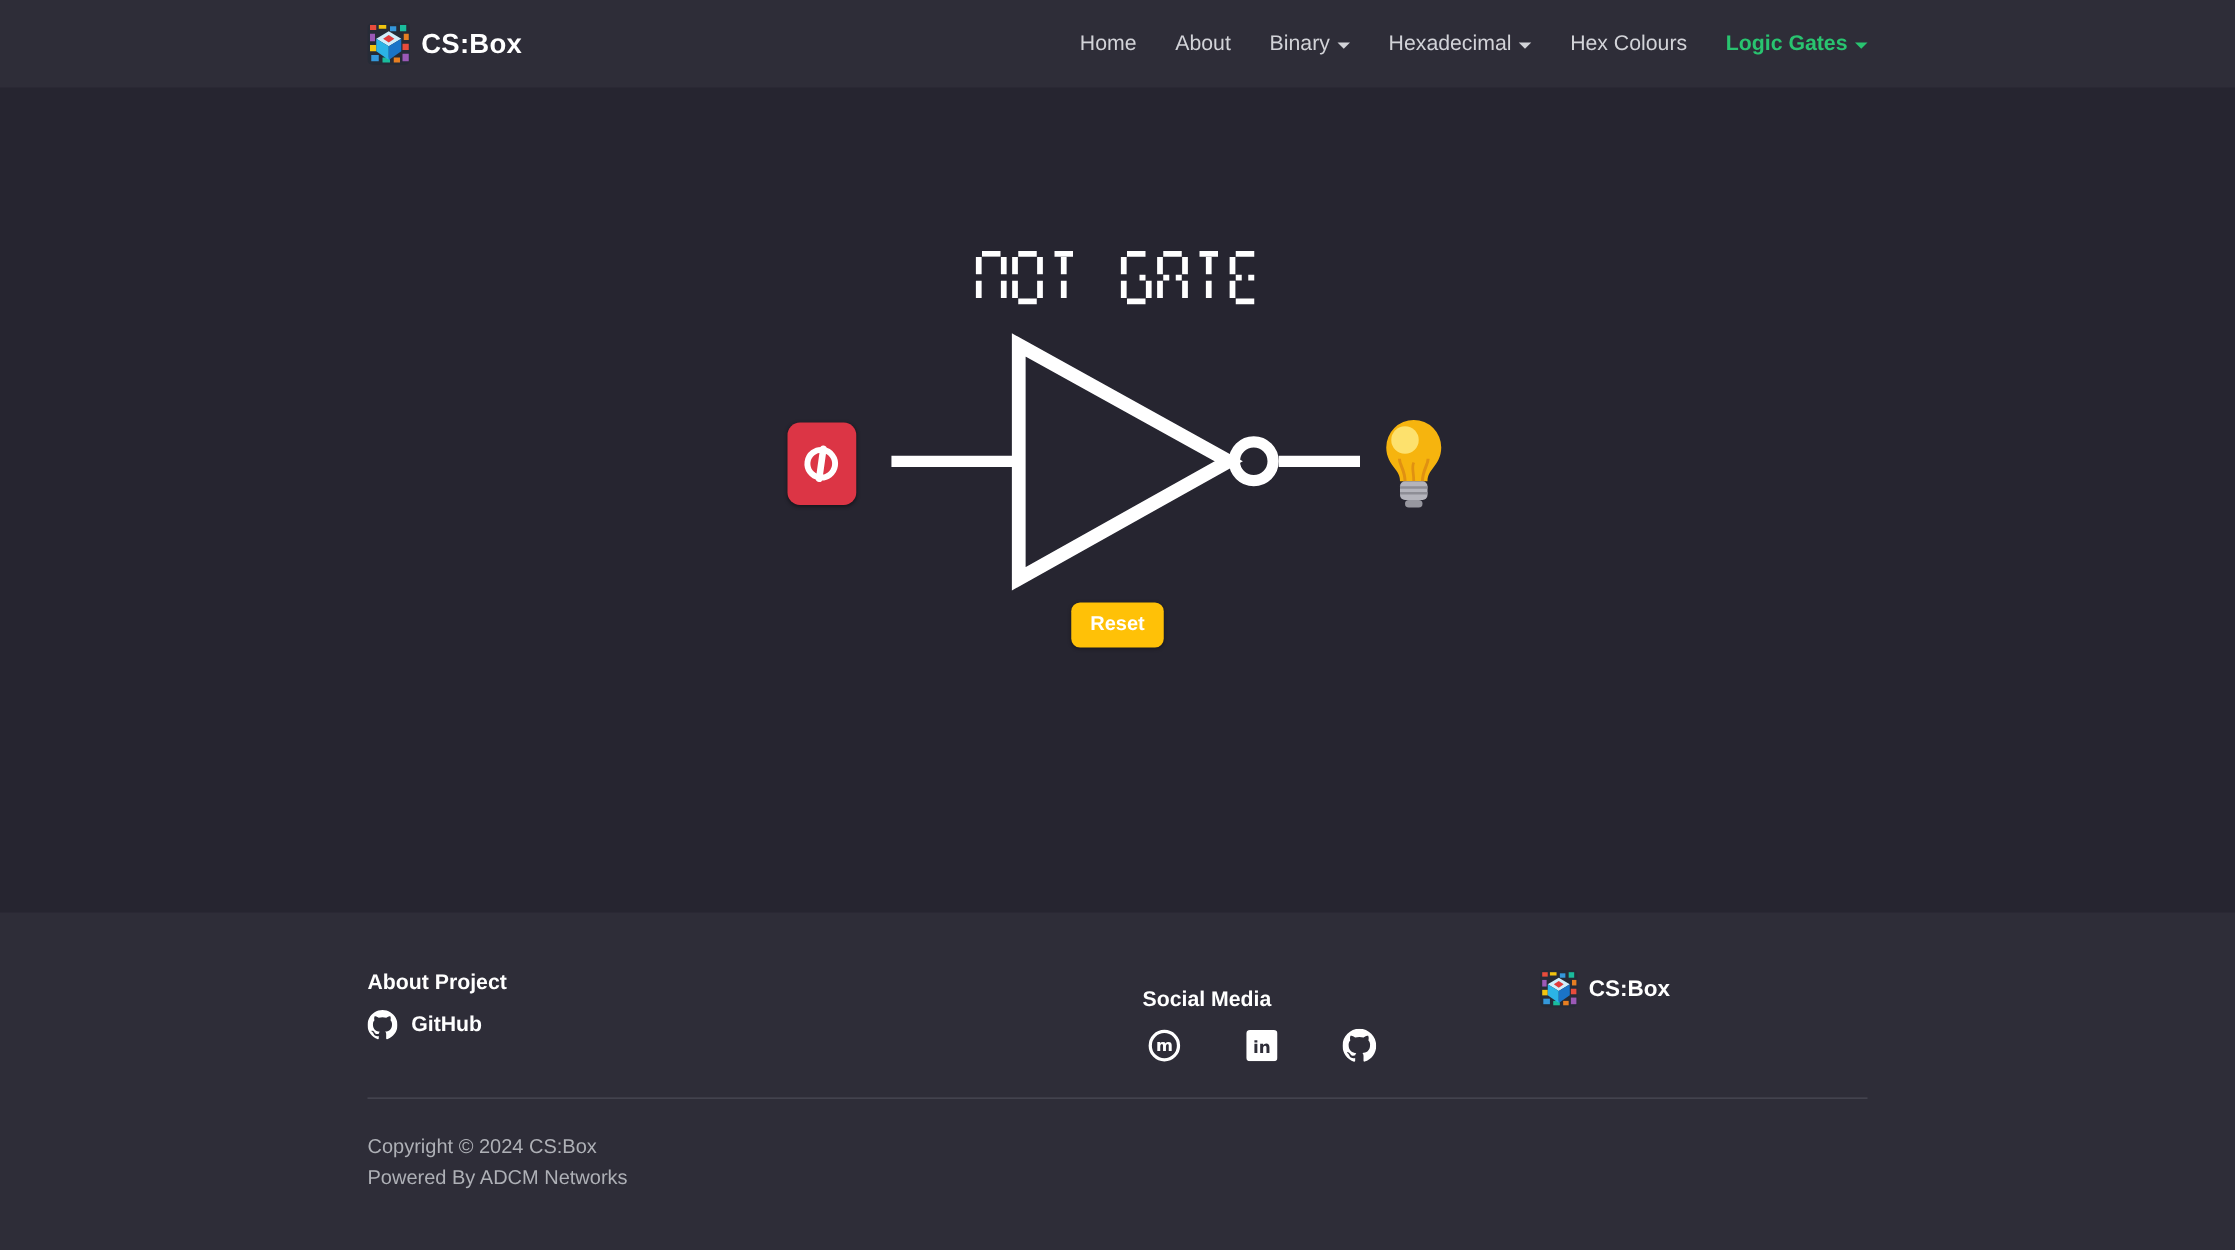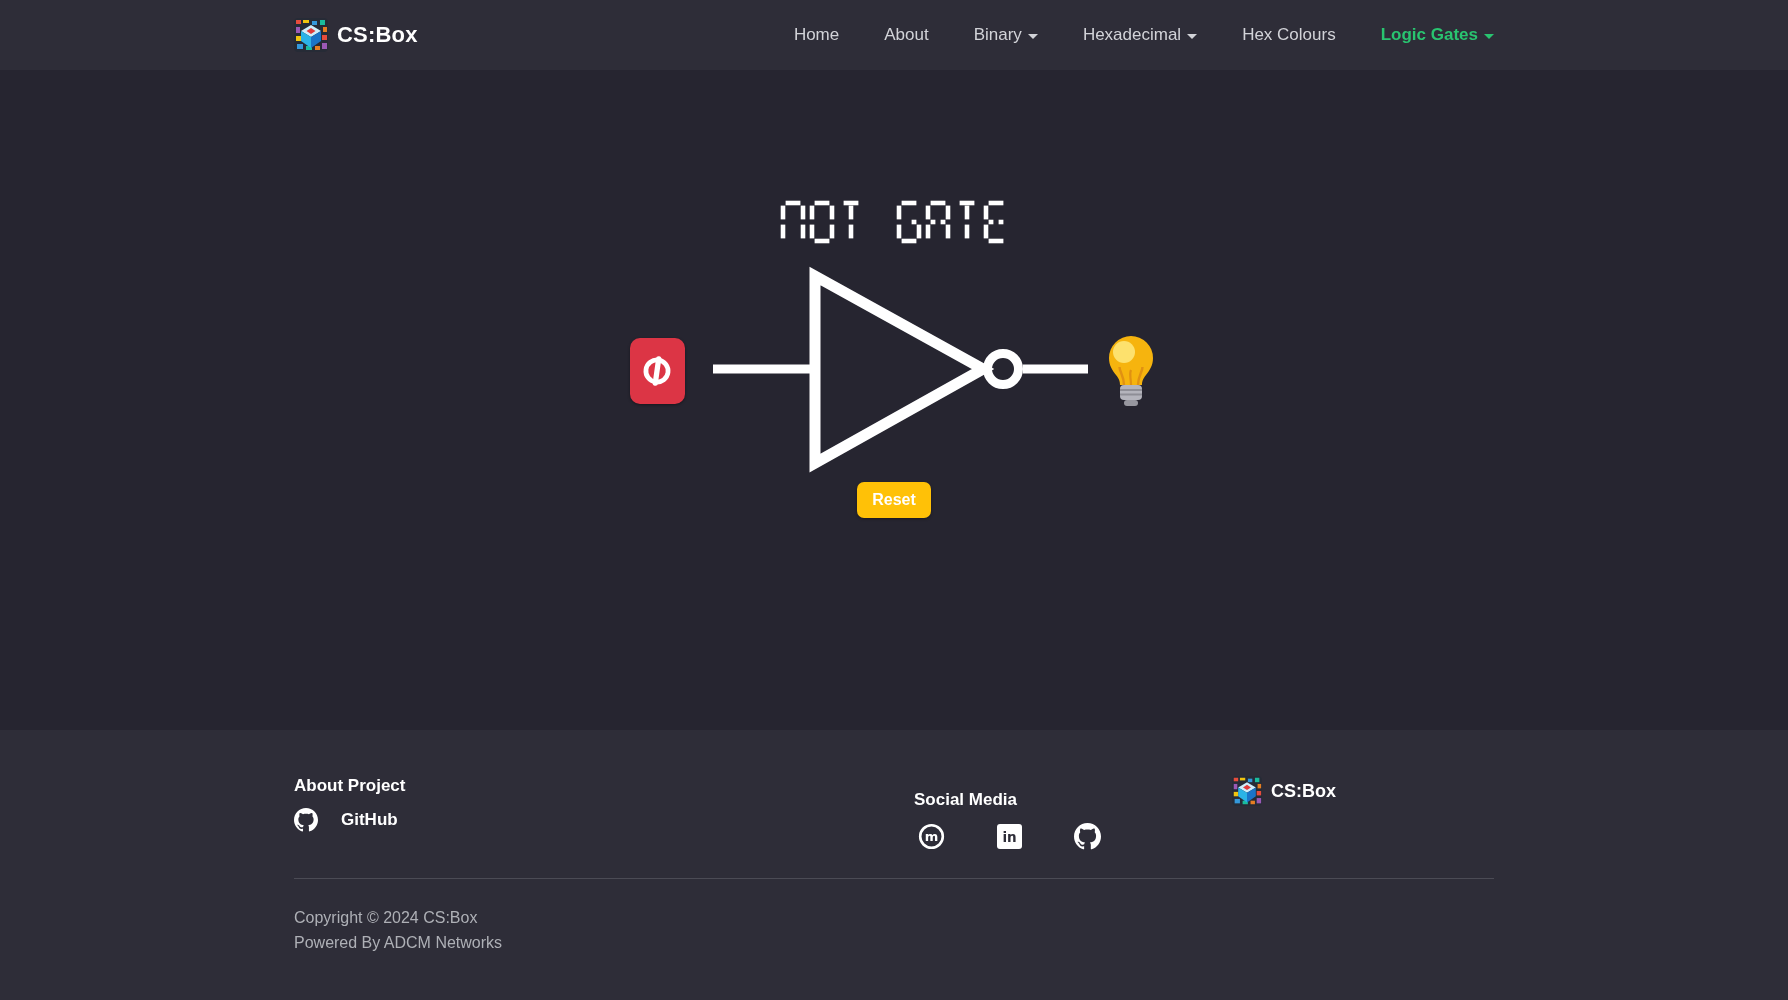--- a/index.html
+++ b/index.html
@@ -19,21 +19,21 @@
     color:#fff;
   }
   .container{width:1200px;margin:0 auto;position:relative;}
 
   
   .navbar{height:70px;background:var(--panel-bg);}
   .navbar .container{display:flex;align-items:center;height:70px;}
   .brand{display:flex;align-items:center;gap:9px;cursor:pointer;}
   .brand-name{font-size:22px;font-weight:bold;color:#fff;letter-spacing:.2px;}
   .logo{width:34px;height:34px;border-radius:4px;display:block;}
-  .nav-links{display:flex;align-items:flex-end;gap:45px;margin-left:auto;list-style:none;}
+  .nav-links{display:flex;align-items:flex-end;gap:31px;margin-left:auto;list-style:none;}
   .nav-link{font-size:17px;color:var(--text-light);cursor:pointer;display:flex;align-items:center;gap:6px;white-space:nowrap;}
   .nav-link.active{color:var(--accent);font-weight:bold;}
   .caret{width:0;height:0;border-left:5px solid transparent;border-right:5px solid transparent;border-top:5px solid currentColor;margin-top:3px;}
 
   
   .main{height:660px;}
   .sim{padding-top:130px;text-align:center;}
   .seg-title{display:block;margin:0 auto;}
   .seg-title line{stroke:#fff;stroke-width:4.6;}
   .gate-row{display:flex;align-items:center;justify-content:center;margin-top:12px;height:230px;}
@@ -54,21 +54,21 @@
 
   
   .footer{height:270px;background:var(--panel-bg);}
   .footer .container{padding-top:46px;height:270px;}
   .footer-cols{position:relative;height:100px;}
   .col-about{position:absolute;left:0;top:0;}
   .col-social{position:absolute;left:620;top:14px;}
   .col-social{left:620px;}
   .col-brand{position:absolute;left:938px;top:0;}
   .footer-heading{font-size:17px;font-weight:bold;color:#fff;}
-  .github-link{display:flex;align-items:center;gap:23px;margin-top:12px;cursor:pointer;}
+  .github-link{display:flex;align-items:center;gap:11px;margin-top:12px;cursor:pointer;}
   .github-link span{font-size:17px;font-weight:bold;color:#fff;}
   .social-icons{display:flex;gap:52px;margin-top:13px;margin-left:4px;align-items:center;}
   .social-icons .icon{cursor:pointer;display:block;}
   .footer-brand-row{display:flex;align-items:center;gap:9px;}
   .footer-brand-row .logo{width:30px;height:30px;}
   .footer-brand-name{font-size:18px;font-weight:bold;color:#fff;}
   .tagline{margin-top:17px;font-size:17px;color:#b9bac0;}
   .divider{border:none;border-top:1px solid #4b4b55;margin-top:2px;}
   .copyright{margin-top:26px;font-size:16px;color:var(--text-muted);line-height:25px;}
 </style>

